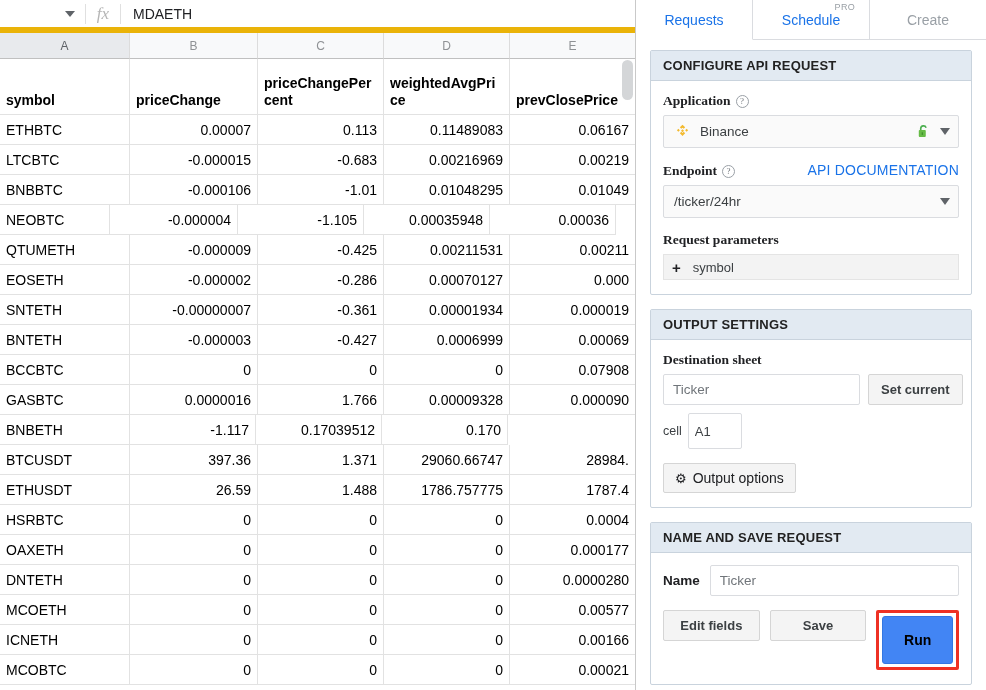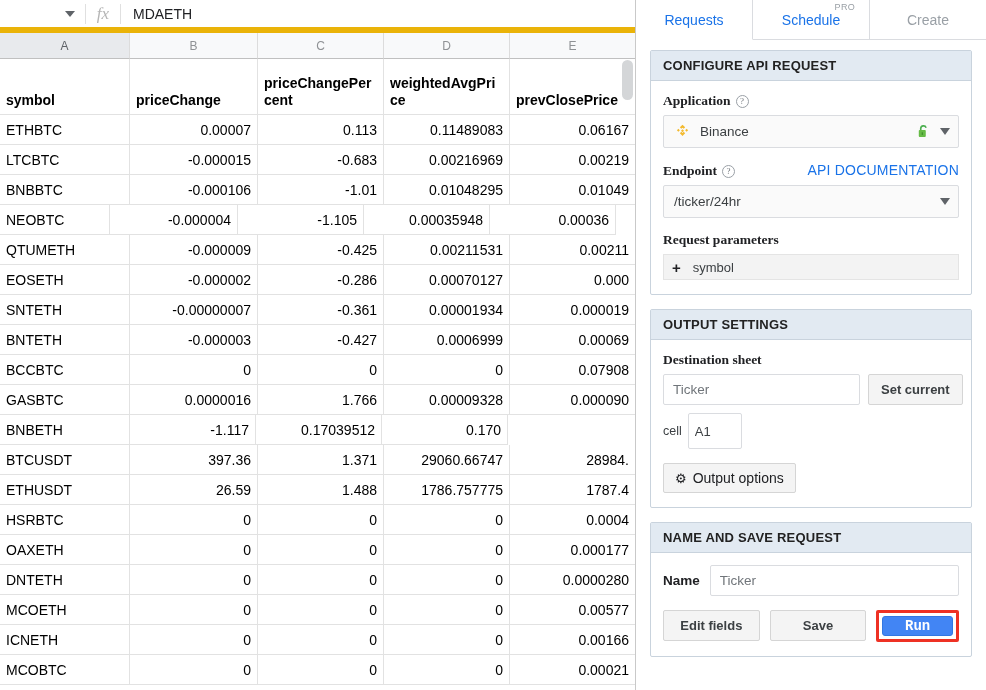--- a/index.html
+++ b/index.html
@@ -262,28 +262,28 @@
   .btn-run-wrap {
     position: relative;
     border: 3px solid #ee3124;
     border-radius: 2px;
     padding: 3px;
     flex: 1;
     display: flex;
   }
   .btn-run {
     flex: 1;
-    height: 20px;
+    height: 48px;
     background: #4285f4;
     border: 1px solid #3277e3;
     border-radius: 3px;
-    color: #ffffff;
+    color: #000000;
     font-size: 14px; font-weight: bold;
     cursor: pointer;
-    font-family: Liberation Mono, monospace;
+    font-family: Liberation Sans, sans-serif;
   }
 </style>
 </head>
 <body>
 
 <div id="app">
 
   <div class="sheet">
 
     <div class="formula-bar">

